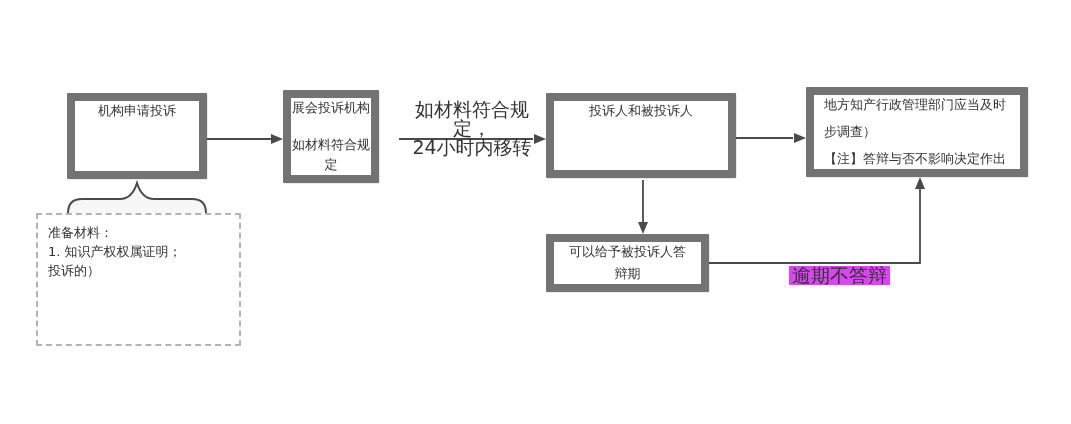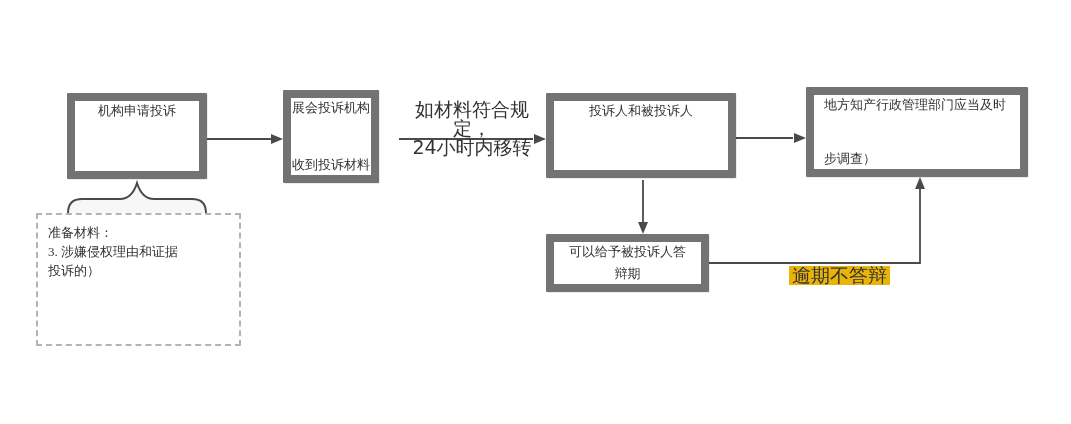--- a/index.html
+++ b/index.html
@@ -44,21 +44,20 @@
     padding: 0 10px;
   }
   .box.dashed {
     border: 2px dashed #b3b3b3;
     box-shadow: none;
     justify-content: flex-start;
     align-items: flex-start;
     text-align: left;
     padding: 8px 10px;
     line-height: 19px;
-    font-family: Liberation Serif, serif;
   }
   #box1 { left: 67px;  top: 93px;  width: 140px; height: 86px; }
   #box2 { left: 283px; top: 90px;  width: 96px; height: 93px; }
   #box3 { left: 546px; top: 93px;  width: 190px; height: 85px; }
   #box4 { left: 806px; top: 87px;  width: 222px; height: 90px; }
   #reply-box { left: 546px; top: 234px; width: 163px; height: 58px; }
   #materials-box { left: 36px; top: 213px; width: 205px; height: 133px; }
   .edge-label {
     position: absolute;
     font-size: 19px;
@@ -69,21 +68,21 @@
   }
   #transfer-label {
     left: 402px;
     top: 88px;
     width: 140px;
     text-align: center;
   }
   #overdue-label {
     left: 789px;
     top: 254px;
-    background: #eab308;
+    background: #d946ef;
     padding: 0 3px;
   }
 </style>
 </head>
 <body>
 
 <div class="canvas">
 
   <svg class="connectors" width="1071" height="424" viewBox="0 0 1071 424">
 
@@ -105,40 +104,41 @@
       <polygon points="920,177 915,189 925,189"></polygon>
     </g>
   </svg>
 
   <div id="box1" class="box">
     <div>机构申请投诉</div>
   </div>
 
   <div id="box2" class="box">
     <div>展会投诉机构</div>
-    <div>收到投诉材料</div>
+    <div>如材料符合规定</div>
   </div>
 
   <div id="box3" class="box">
     <div>投诉人和被投诉人</div>
   </div>
 
   <div id="box4" class="box align-left">
     <div>地方知产行政管理部门应当及时</div>
     <div>步调查）</div>
+    <div>【注】答辩与否不影响决定作出</div>
   </div>
 
   <div id="reply-box" class="box">
     <div>可以给予被投诉人答</div>
     <div>辩期</div>
   </div>
 
   <div id="materials-box" class="box dashed">
     <div>准备材料：</div>
-    <div>3. 涉嫌侵权理由和证据</div>
+    <div>1. 知识产权权属证明；</div>
     <div>投诉的）</div>
   </div>
 
   <div id="transfer-label" class="edge-label">
     <div>如材料符合规定，</div>
     <div>24小时内移转</div>
   </div>
 
   <div id="overdue-label" class="edge-label">逾期不答辩</div>
 

